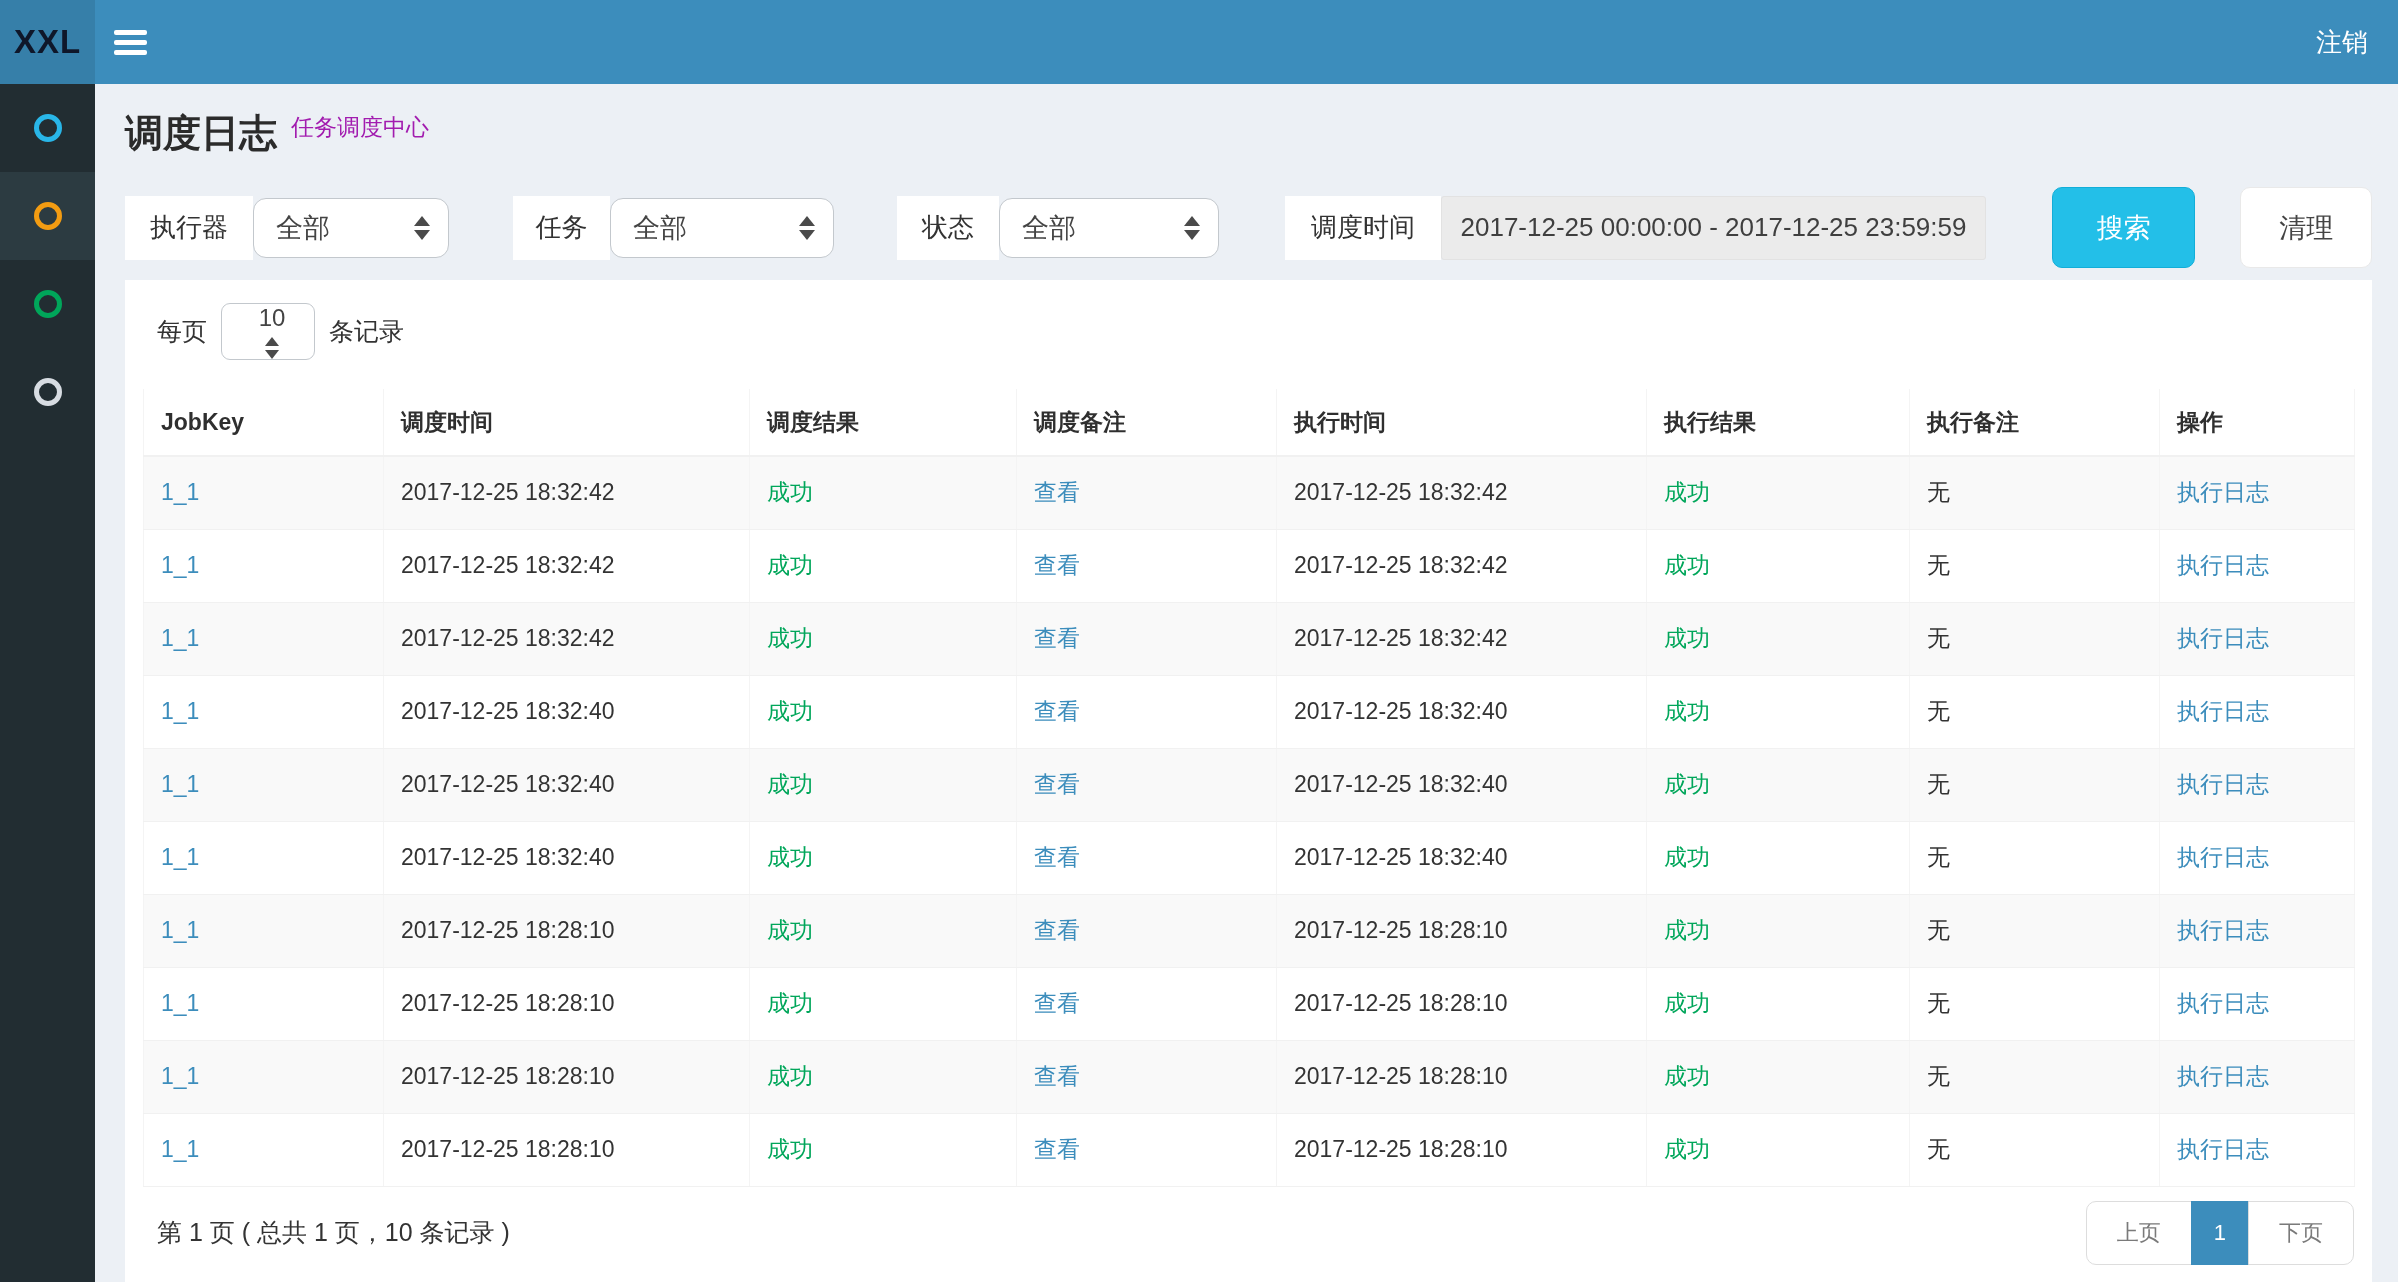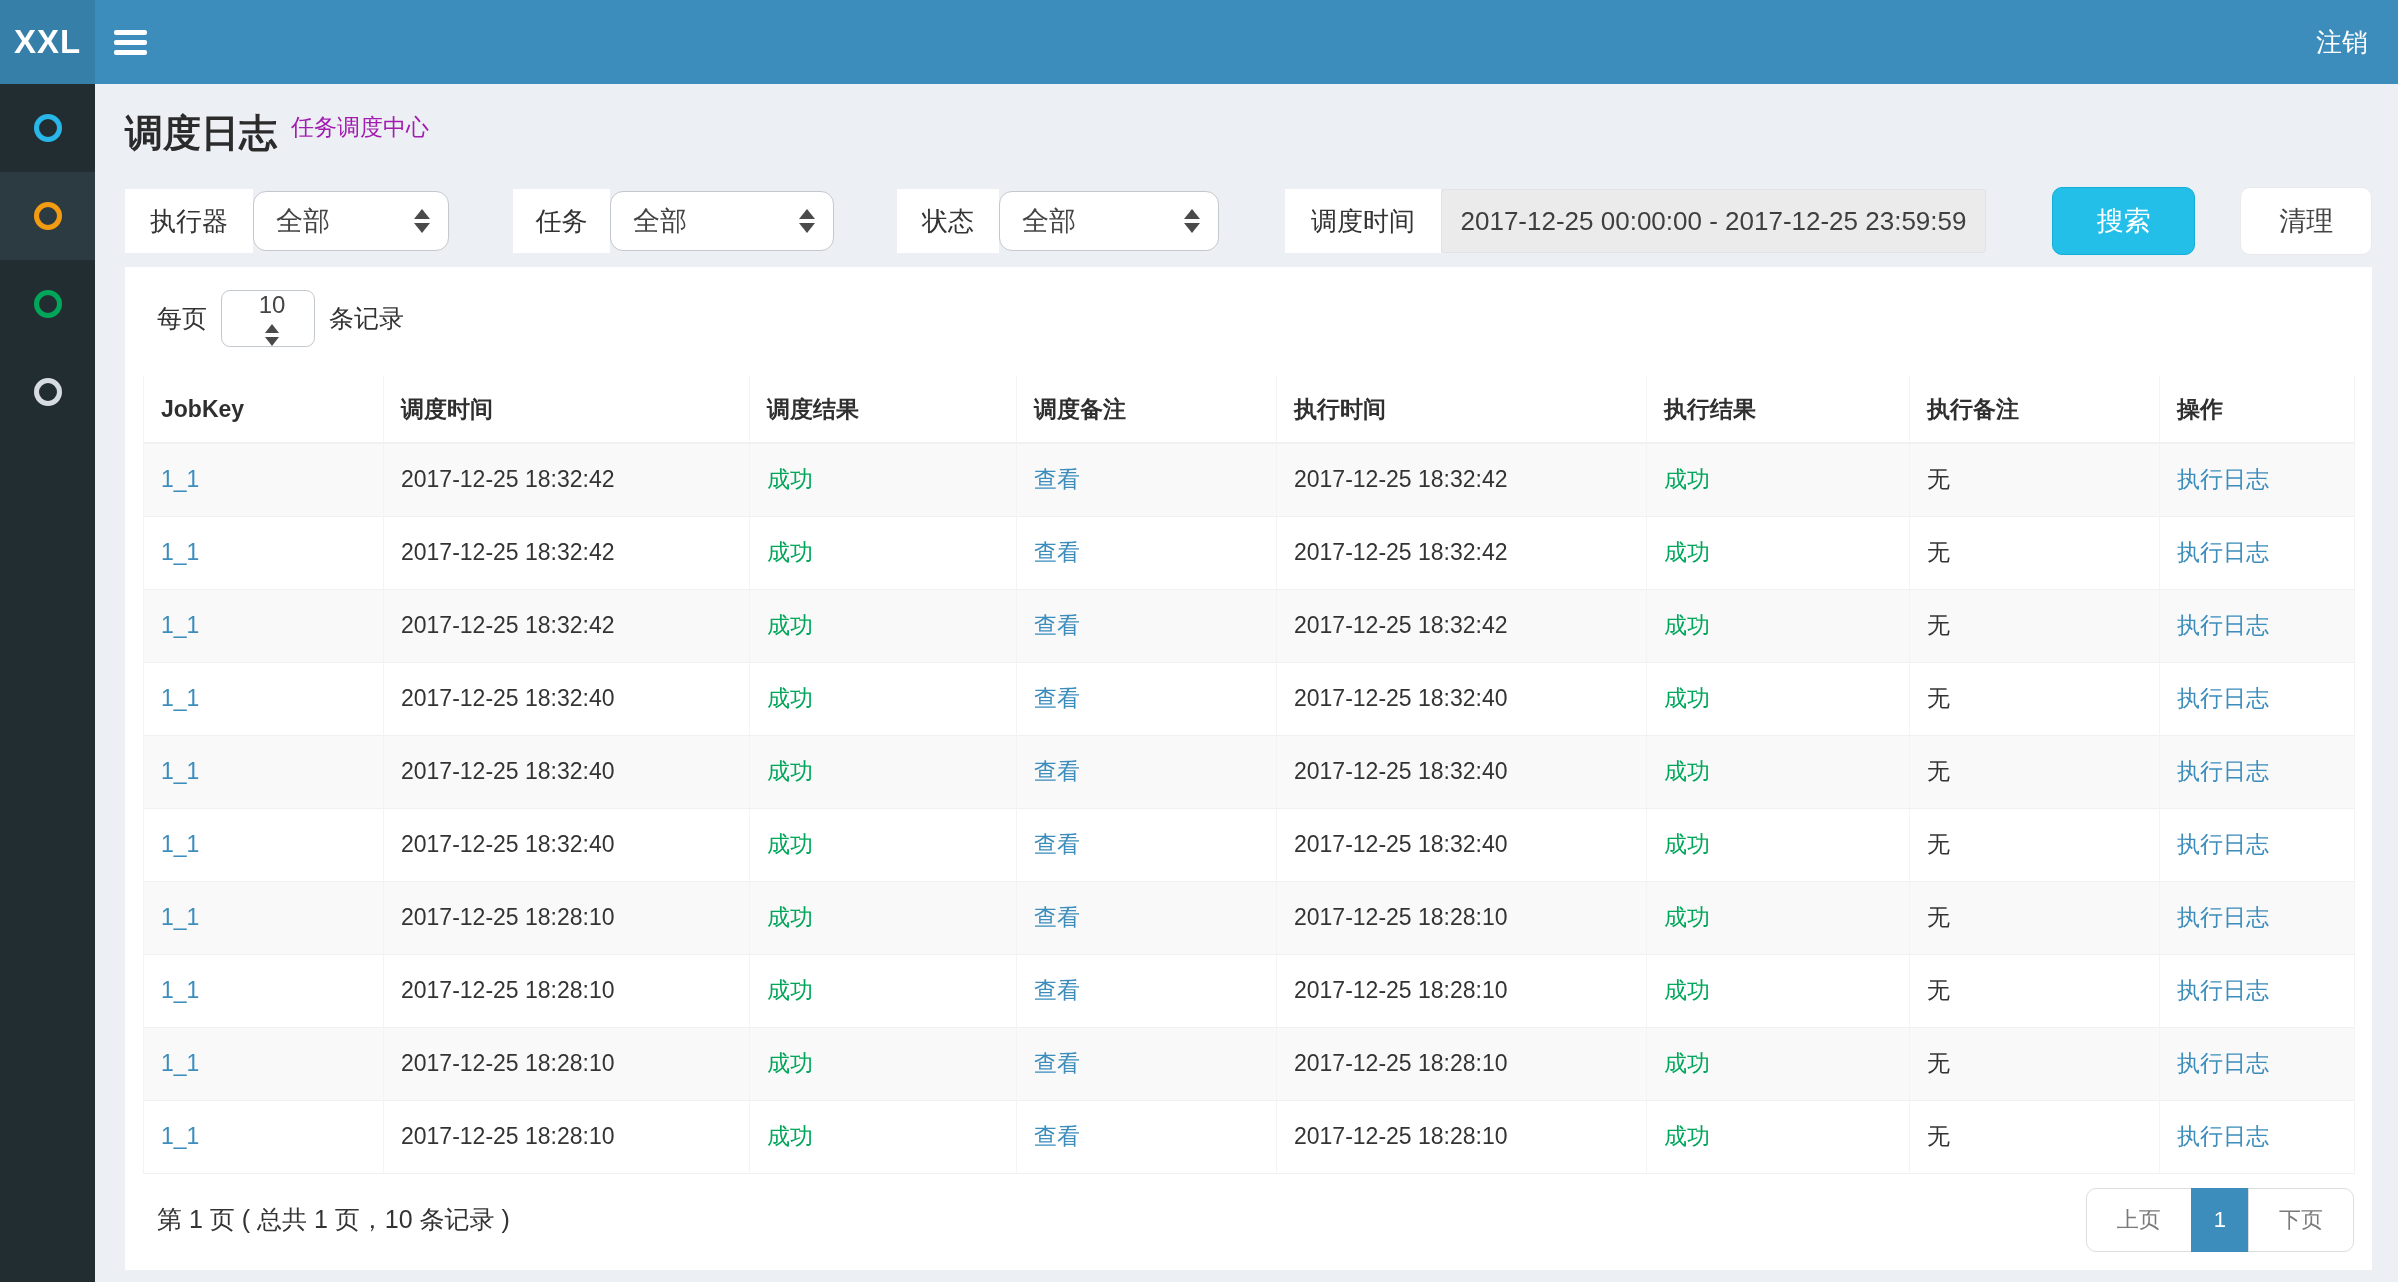--- a/index.html
+++ b/index.html
@@ -10,21 +10,21 @@
     background: #ecf0f5;
     color: #333;
     overflow: hidden;
   }
   
   .navbar {
     position: absolute; top: 0; left: 0; right: 0; height: 84px;
     background: #3c8dbc; display: flex; align-items: stretch;
   }
   .logo {
-    width: 95px; background: #367fa9; color: #ffffff;
+    width: 95px; background: #367fa9; color: #0f172a;
     font-size: 33px; font-weight: bold; letter-spacing: 1px;
     display: flex; align-items: center; justify-content: center;
     cursor: pointer;
   }
   .nav-rest { flex: 1; display: flex; align-items: center; }
   .hamburger {
     width: 70px; height: 84px; display: flex; flex-direction: column;
     align-items: center; justify-content: center; gap: 5px; cursor: pointer;
   }
   .hamburger .bar { width: 33px; height: 5px; background: #fff; border-radius: 2px; }
@@ -76,21 +76,21 @@
   .w-addon-2 { width: 97px; }  .w-sel-2 { width: 224px; margin-left: 0; }
   .w-addon-3 { width: 102px; } .w-sel-3 { width: 220px; }
   .w-addon-4 { width: 156px; }
   .ml-g2 { margin-left: 64px; } .ml-g3 { margin-left: 63px; } .ml-g4 { margin-left: 66px; }
   .dateinput {
     width: 545px; height: 64px; background: #ebebeb; border: 1px solid #e2e2e2;
     border-radius: 3px; font-size: 26px; color: #3f3f3f;
     display: flex; align-items: center; justify-content: center; cursor: pointer;
     white-space: nowrap;
   }
-  .btn { height: 68px; border-radius: 10px; font-size: 27px; cursor: pointer;
+  .btn { height: 81px; border-radius: 10px; font-size: 27px; cursor: pointer;
     display: flex; align-items: center; justify-content: center;
     font-family: inherit; }
   .btn-search {
     margin-left: 66px; width: 146px; background: #23bfe8; color: #fff;
     border: 1px solid #12aed8;
   }
   .btn-clear {
     margin-left: 45px; width: 134px; background: #fff; color: #444;
     border: 1px solid #e9e9e9;
   }

